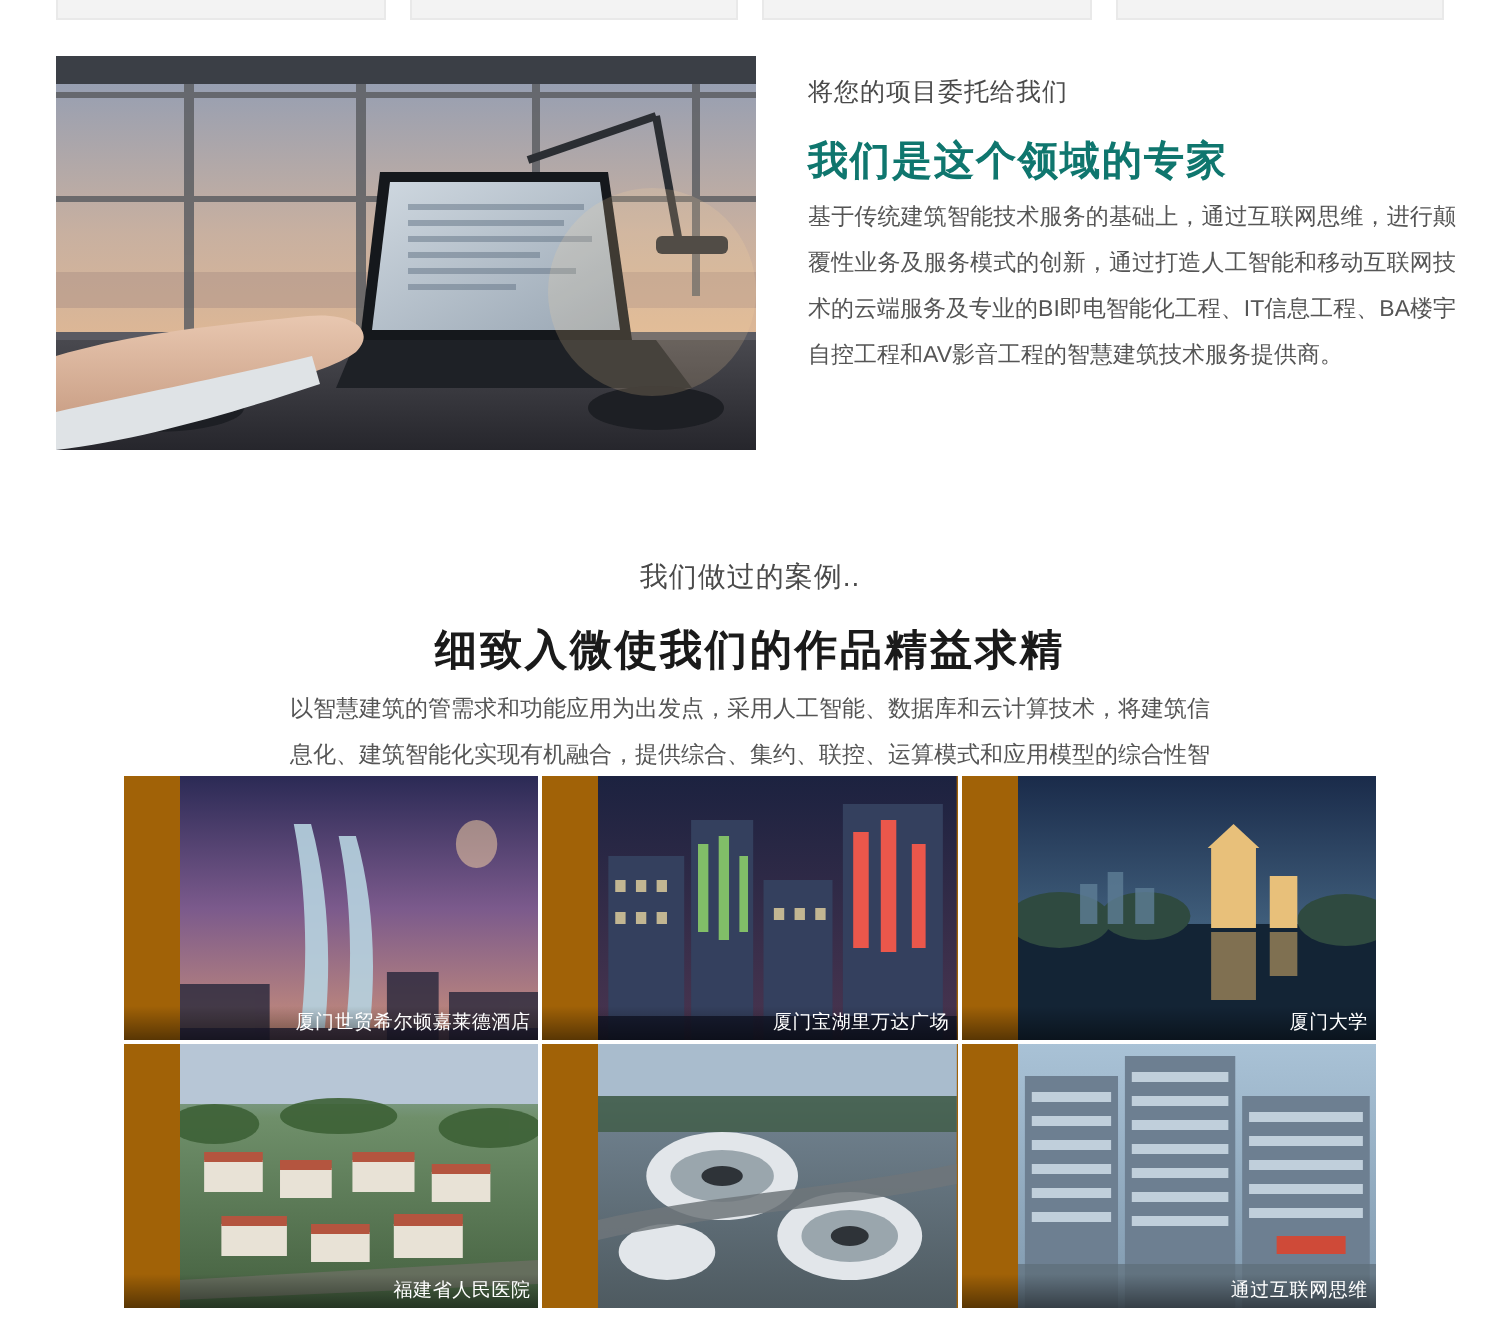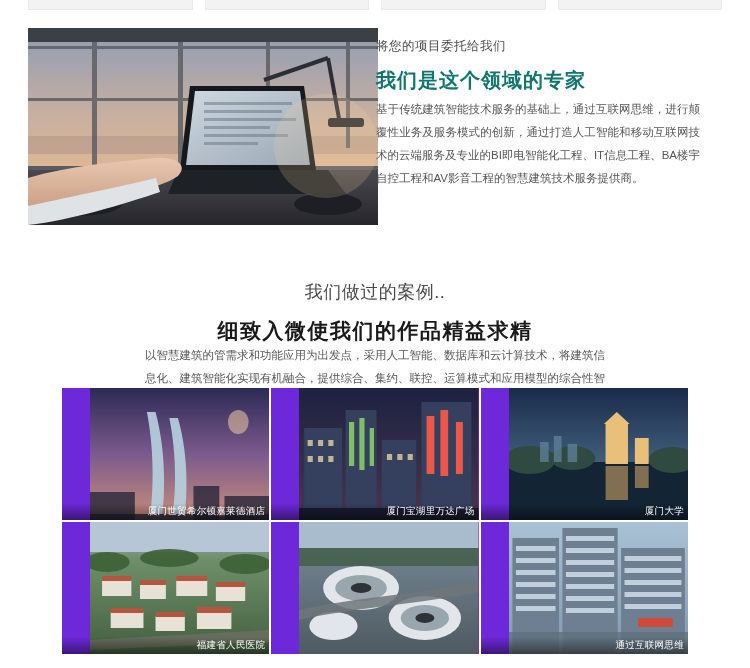--- a/index.html
+++ b/index.html
@@ -55,21 +55,21 @@
     top: 0;
     width: 350px;
     height: 197px;
     overflow: hidden;
     background: #26323c;
   }
   .expert-photo svg { display: block; }
 
   .expert-text {
     position: absolute;
-    left: 376px;
+    left: 404px;
     top: 10px;
     width: 324px;
   }
   .eyebrow {
     font-size: 12.5px;
     color: #4a4a4a;
     letter-spacing: 0.5px;
     margin-bottom: 12px;
   }
   .headline {
@@ -88,21 +88,21 @@
 
   
   .cases-head {
     position: absolute;
     top: 280px;
     left: 0;
     width: 750px;
     text-align: center;
   }
   .cases-eyebrow {
-    font-size: 18px;
+    font-size: 14px;
     color: #4a4a4a;
     letter-spacing: 0.5px;
   }
   .cases-title {
     font-size: 21px;
     font-weight: bold;
     color: #1a1a1a;
     letter-spacing: 1.5px;
     margin-top: 13px;
   }
@@ -124,21 +124,21 @@
     left: 62px;
     width: 626px;
     display: grid;
     grid-template-columns: repeat(3, 1fr);
     grid-template-rows: 132px 132px;
     gap: 2px;
   }
   .tile {
     position: relative;
     overflow: hidden;
-    background: #6d28d9;
+    background: #a16207;
     padding-left: 28px;
   }
   .tile svg { display: block; width: 100%; height: 100%; }
   .tile-caption {
     position: absolute;
     right: 0;
     bottom: 0;
     left: 0;
     text-align: right;
     font-size: 9.5px;

